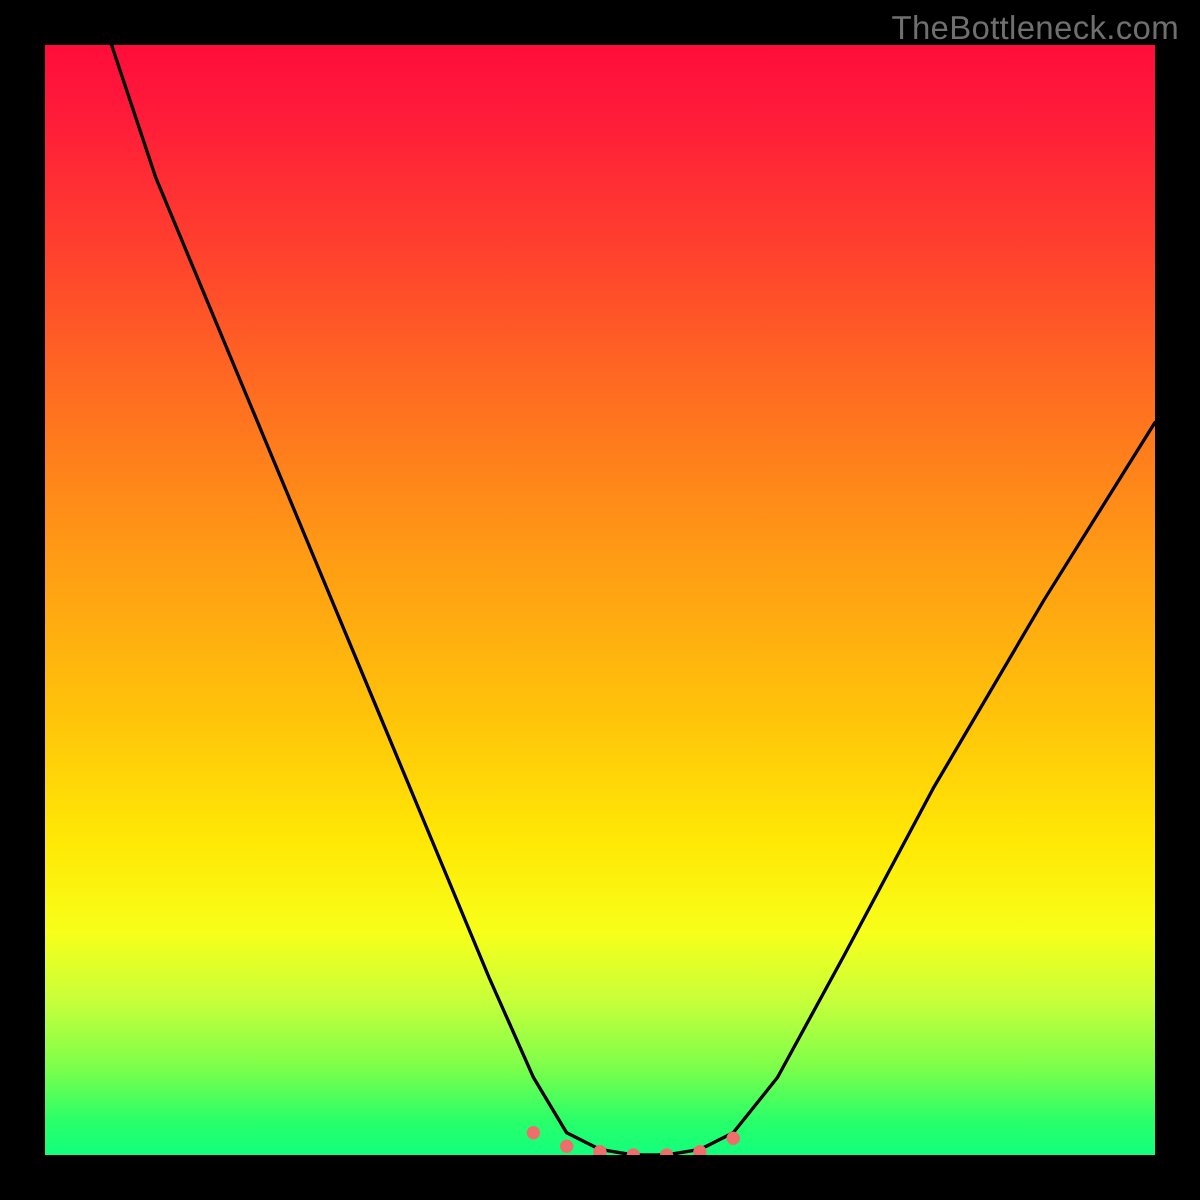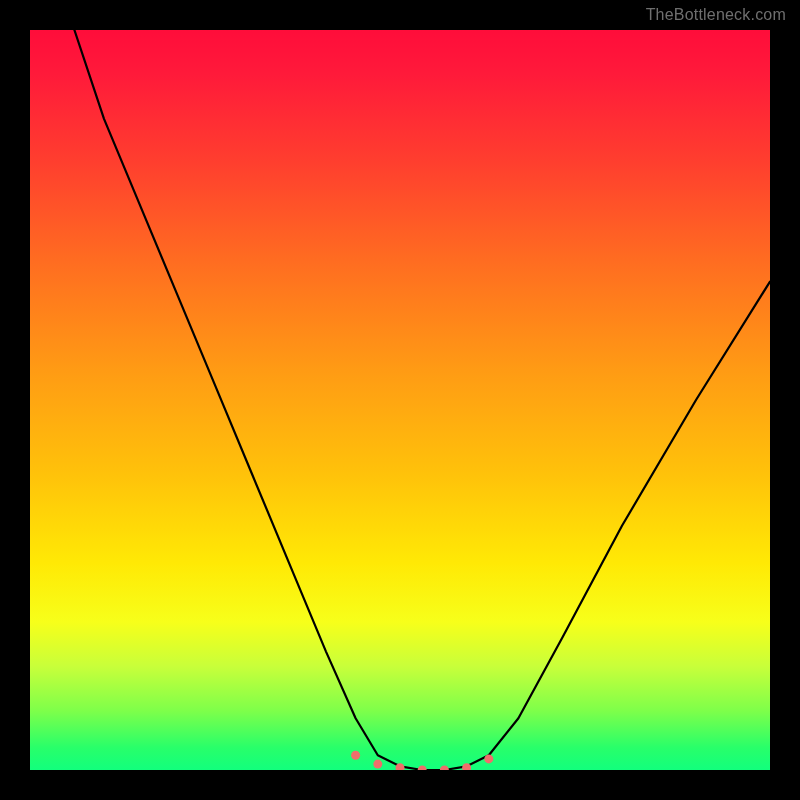--- a/index.html
+++ b/index.html
@@ -46,21 +46,21 @@
     left: 0;
     top: 0;
     width: 100%;
     height: 100%;
   }
   .watermark {
     position: absolute;
     top: 6px;
     right: 14px;
     color: #6f6f6f;
-    font-size: 16px;
+    font-size: 22px;
     font-weight: 400;
     letter-spacing: 0.2px;
     user-select: none;
   }
 </style>
 </head>
 <body>
 <div class="frame">
 
   <div class="watermark">TheBottleneck.com</div>

